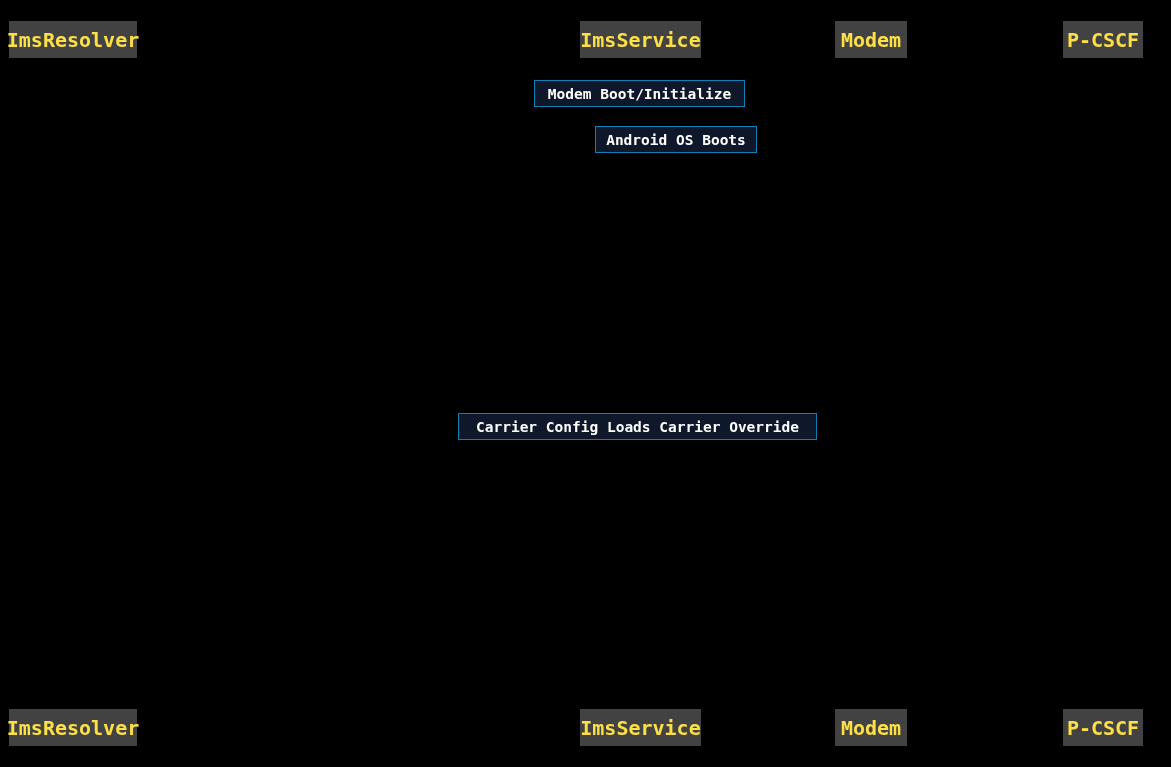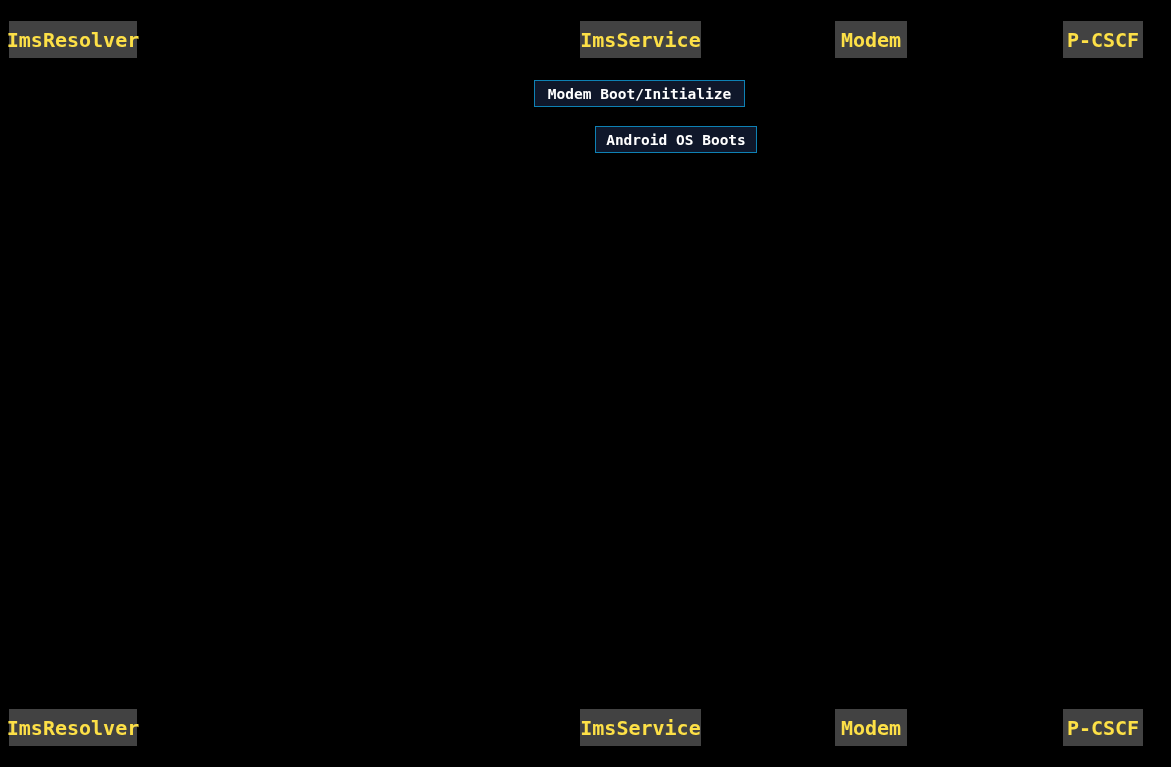--- a/index.html
+++ b/index.html
@@ -87,19 +87,20 @@
   <div class="lifeline" id="ll-modem"></div>
   <div class="lifeline" id="ll-pcscf"></div>
 
   <div class="participant" id="p-top-imsresolver">ImsResolver</div>
   <div class="participant" id="p-top-imsservice">ImsService</div>
   <div class="participant" id="p-top-modem">Modem</div>
   <div class="participant" id="p-top-pcscf">P-CSCF</div>
 
   <div class="note" id="note-0">Modem Boot/Initialize</div>
   <div class="note" id="note-1">Android OS Boots</div>
+  <div class="note" id="note-3">Carrier Config Loads Carrier Override</div>
 
   <div class="participant" id="p-bot-imsresolver">ImsResolver</div>
   <div class="participant" id="p-bot-imsservice">ImsService</div>
   <div class="participant" id="p-bot-modem">Modem</div>
   <div class="participant" id="p-bot-pcscf">P-CSCF</div>
 
 </div>
 
 </body></html>

